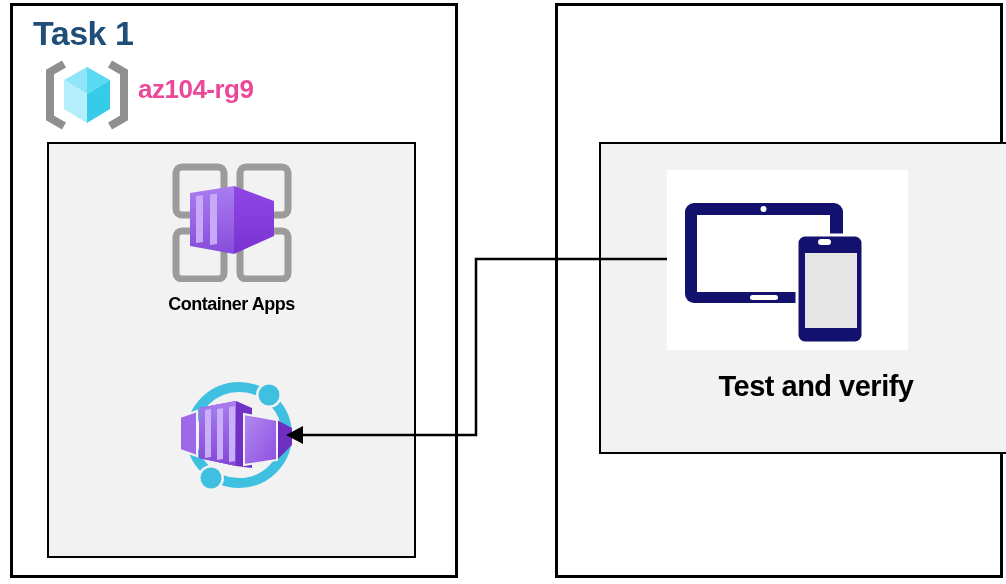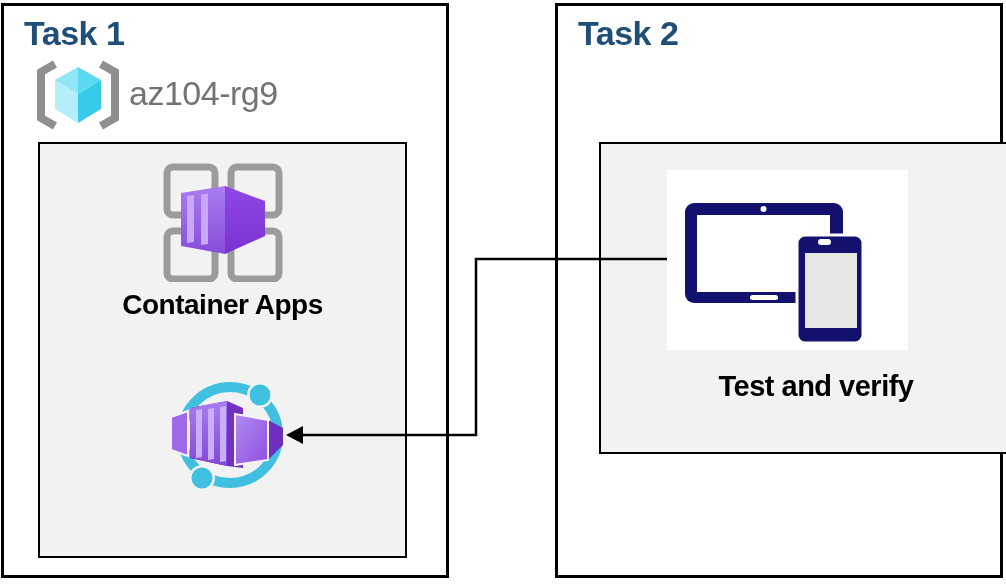--- a/index.html
+++ b/index.html
@@ -4,42 +4,42 @@
 <style>
   html,body{margin:0;padding:0;background:#ffffff;}
   #canvas{
     position:relative;width:1006px;height:584px;background:#ffffff;overflow:hidden;
     font-family:"Liberation Sans",sans-serif;
   }
   .task-box{
     position:absolute;top:3px;width:448px;height:575px;box-sizing:border-box;
     border:3px solid #000000;background:#ffffff;
   }
-  #task1-box{left:1px;}
+  #task1-box{left:10px;}
   #task2-box{left:555px;}
   .task-title{
     position:absolute;left:20px;top:8px;
     font-size:34px;font-weight:700;color:#1F4E79;letter-spacing:-0.5px;
   }
   .inner-box{
     position:absolute;box-sizing:border-box;border:2px solid #000000;background:#F2F2F2;
   }
   #inner1{left:34px;top:136px;width:369px;height:416px;}
   #inner2{left:41px;top:136px;width:434px;height:312px;}
   .rg-icon{position:absolute;left:32px;top:54px;width:84px;height:70px;}
   .rg-name{
     position:absolute;left:125px;top:68px;
-    font-size:34px;font-weight:400;color:#737373;letter-spacing:-0.5px;
+    font-size:26px;font-weight:700;color:#ec4899;letter-spacing:-0.5px;
   }
   .env-icon{position:absolute;left:123px;top:18px;width:120px;height:120px;}
   .caption{
     position:absolute;left:0;width:100%;text-align:center;
     font-weight:700;color:#000000;letter-spacing:-0.5px;
   }
-  #env-caption{top:142px;font-size:28px;line-height:37px;}
+  #env-caption{top:142px;font-size:18px;line-height:37px;}
   .app-icon{position:absolute;left:125px;top:229px;width:130px;height:125px;}
   #app-caption{top:354px;font-size:27px;}
   .white-panel{position:absolute;left:66px;top:26px;width:241px;height:180px;background:#ffffff;}
   .devices-icon{position:absolute;left:0;top:0;width:241px;height:180px;}
   #test-caption{top:226px;font-size:29px;}
   #connector{position:absolute;left:0;top:0;width:1006px;height:584px;z-index:10;pointer-events:none;}
 </style>
 </head>
 <body>
 
@@ -106,21 +106,20 @@
         <polygon points="70,41 103,47 103,87 70,92" fill="url(#appLid)" stroke="#F2F2F2" stroke-width="2"></polygon>
         <circle cx="95" cy="22" r="13" fill="#F2F2F2"></circle>
         <circle cx="95" cy="22" r="10.5" fill="#3FC0E1"></circle>
         <circle cx="37" cy="105" r="13" fill="#F2F2F2"></circle>
         <circle cx="37" cy="105" r="10.5" fill="#3FC0E1"></circle>
       </svg>
     </div>
   </div>
 
   <div class="task-box" id="task2-box">
-    <div class="task-title">Task 2</div>
 
     <div class="inner-box" id="inner2">
       <div class="white-panel">
         <svg class="devices-icon" viewBox="0 0 241 180">
           <rect x="18" y="33" width="158" height="100" rx="9" fill="#12126E"></rect>
           <rect x="30" y="45" width="133" height="77" fill="#ffffff"></rect>
           <circle cx="96.5" cy="39" r="3" fill="#ffffff"></circle>
           <rect x="83" y="125" width="28" height="5" rx="2.5" fill="#ffffff"></rect>
           <rect x="130" y="65" width="66" height="108" rx="8" fill="#12126E" stroke="#ffffff" stroke-width="3"></rect>
           <rect x="138" y="83" width="52" height="75" fill="#E5E5E5"></rect>

